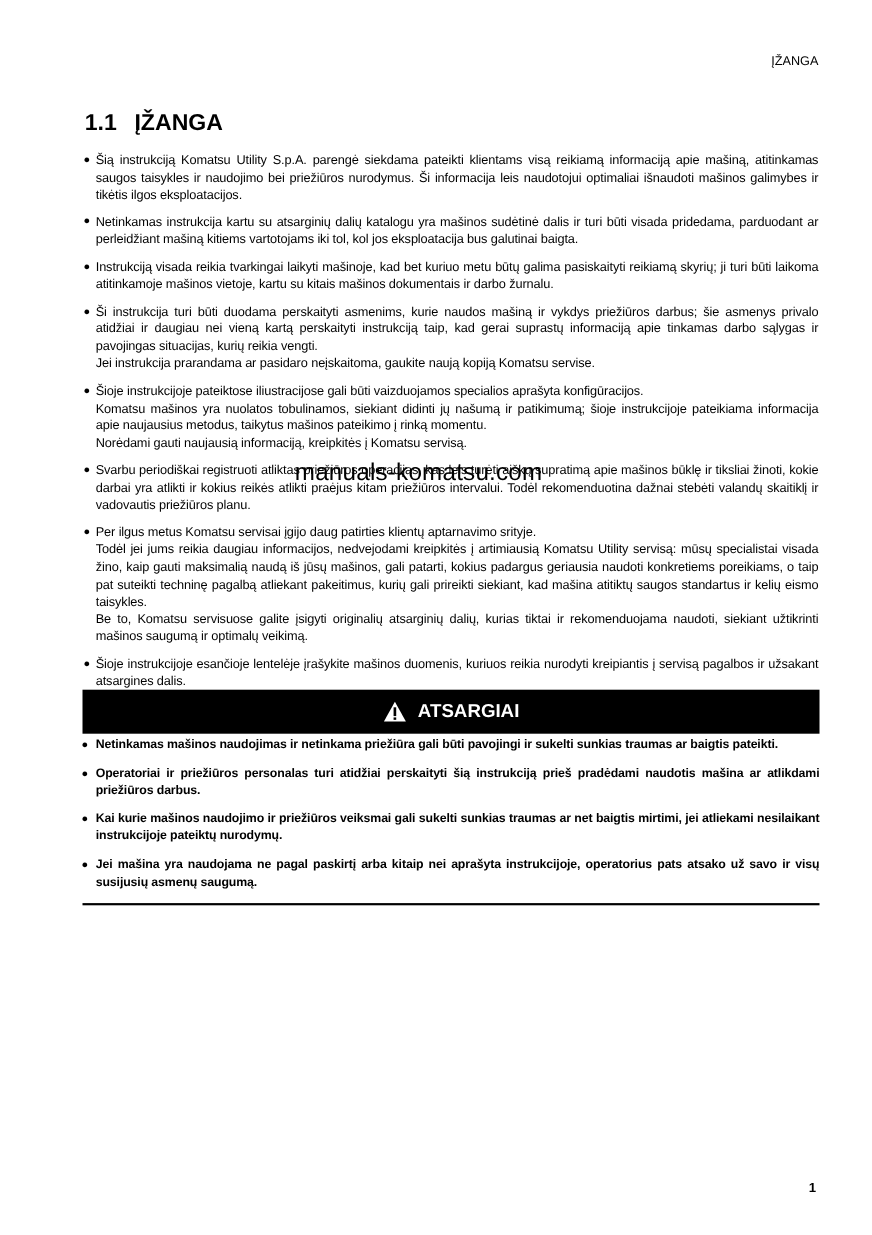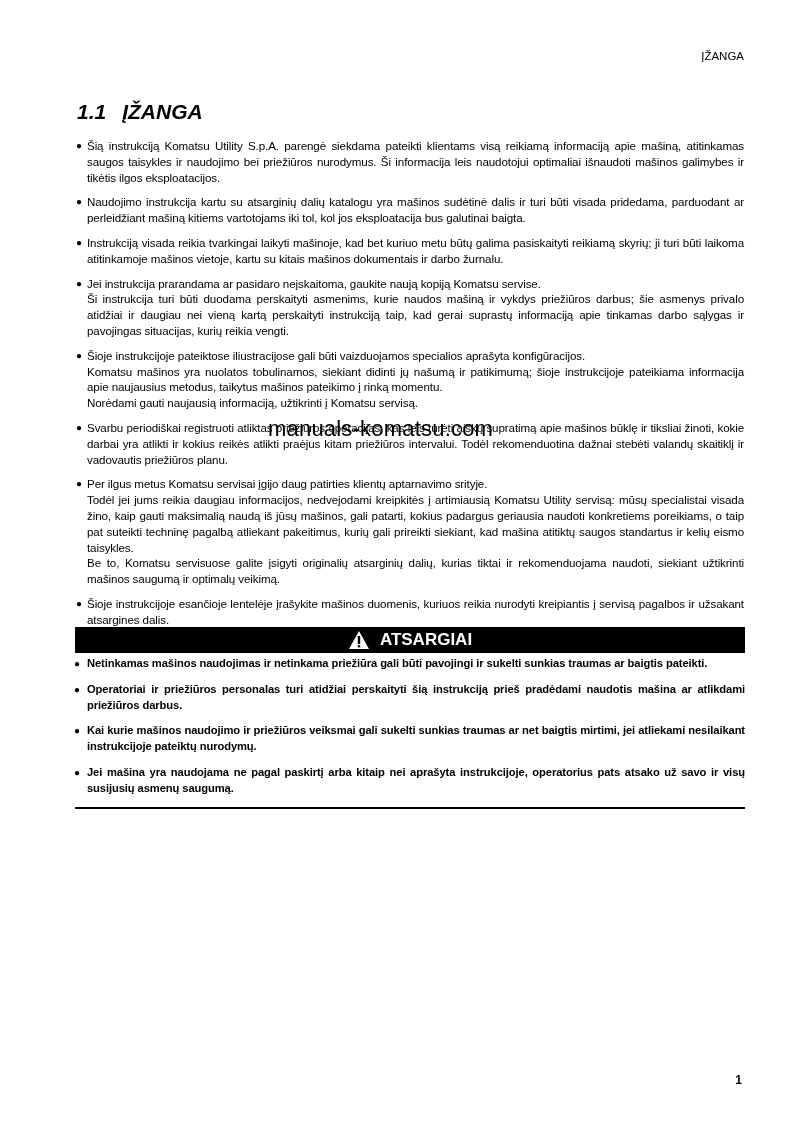--- a/index.html
+++ b/index.html
@@ -1,27 +1,27 @@
 <!DOCTYPE html>
 <html><head>
 <meta charset="utf-8">
 <style>
   html, body { margin: 0; padding: 0; background: #ffffff; }
   body { width: 793px; height: 1123px; position: relative; overflow: hidden;
          font-family: "Liberation Sans", sans-serif; color: #000; }
   .running-head { position: absolute; top: 50px; right: 49px; font-size: 11.5px; }
-  .section-title { position: absolute; top: 100px; left: 77px; font-size: 21px; font-weight: bold; margin: 0; font-style: italic; }
+  .section-title { position: absolute; top: 100px; left: 77px; font-size: 21px; font-weight: bold; margin: 0; }
   .section-title .num { margin-right: 16px; }
   .content { position: absolute; left: 77px; width: 667px; top: 138px; }
   .item { position: relative; padding-left: 10px; font-size: 11.6px; line-height: 15.8px;
           text-align: justify; margin-bottom: 9px; letter-spacing: -0.1px; }
   .item .bullet { position: absolute; left: -1px; top: 0; font-size: 10px; }
   .item p { margin: 0; }
   .warning { position: absolute; left: 75px; top: 627px; width: 670px; }
-  .warning-header { background: #000; color: #fff; height: 26px; display: flex;
+  .warning-header { background: #000; color: #fff; height: 40px; display: flex;
                     align-items: center; justify-content: center; font-weight: bold; font-size: 17px; }
   .warning-header svg { margin-right: 10px; }
   .warning-body { padding-top: 3px; }
   .warning-body .item { font-weight: bold; font-size: 11.2px; margin-bottom: 10px; padding-left: 12px; }
   .warning-rule { height: 2px; background: #000; margin-top: 0px; }
   .watermark { position: absolute; left: 268px; top: 416px; font-size: 22px; color: #000;
                letter-spacing: 0.2px; }
   .footer-code { position: absolute; left: 77px; top: 1138px; font-size: 11px; }
   .page-num { position: absolute; right: 51px; top: 1073px; font-size: 12px; font-weight: bold; }
 </style>
@@ -34,36 +34,36 @@
   <span class="num">1.1</span><span>ĮŽANGA</span>
 </h1>
 
 <div class="content" id="intro-list">
     <div class="item">
       <span class="bullet">●</span>
       <p>Šią instrukciją Komatsu Utility S.p.A. parengė siekdama pateikti klientams visą reikiamą informaciją apie mašiną, atitinkamas saugos taisykles ir naudojimo bei priežiūros nurodymus. Ši informacija leis naudotojui optimaliai išnaudoti mašinos galimybes ir tikėtis ilgos eksploatacijos.</p>
     </div>
     <div class="item">
       <span class="bullet">●</span>
-      <p>Naudojimo instrukcija kartu su atsarginių dalių katalogu yra mašinos sudėtinė dalis ir turi būti visada pridedama, parduodant ar perleidžiant mašiną kitiems vartotojams iki tol, kol jos eksploatacija bus galutinai baigta.</p>
+      <p>Netinkamas instrukcija kartu su atsarginių dalių katalogu yra mašinos sudėtinė dalis ir turi būti visada pridedama, parduodant ar perleidžiant mašiną kitiems vartotojams iki tol, kol jos eksploatacija bus galutinai baigta.</p>
     </div>
     <div class="item">
       <span class="bullet">●</span>
       <p>Instrukciją visada reikia tvarkingai laikyti mašinoje, kad bet kuriuo metu būtų galima pasiskaityti reikiamą skyrių; ji turi būti laikoma atitinkamoje mašinos vietoje, kartu su kitais mašinos dokumentais ir darbo žurnalu.</p>
     </div>
     <div class="item">
       <span class="bullet">●</span>
+      <p>Ši instrukcija turi būti duodama perskaityti asmenims, kurie naudos mašiną ir vykdys priežiūros darbus; šie asmenys privalo atidžiai ir daugiau nei vieną kartą perskaityti instrukciją taip, kad gerai suprastų informaciją apie tinkamas darbo sąlygas ir pavojingas situacijas, kurių reikia vengti.</p>
       <p>Jei instrukcija prarandama ar pasidaro neįskaitoma, gaukite naują kopiją Komatsu servise.</p>
-      <p>Ši instrukcija turi būti duodama perskaityti asmenims, kurie naudos mašiną ir vykdys priežiūros darbus; šie asmenys privalo atidžiai ir daugiau nei vieną kartą perskaityti instrukciją taip, kad gerai suprastų informaciją apie tinkamas darbo sąlygas ir pavojingas situacijas, kurių reikia vengti.</p>
     </div>
     <div class="item">
       <span class="bullet">●</span>
       <p>Šioje instrukcijoje pateiktose iliustracijose gali būti vaizduojamos specialios aprašyta konfigūracijos.</p>
       <p>Komatsu mašinos yra nuolatos tobulinamos, siekiant didinti jų našumą ir patikimumą; šioje instrukcijoje pateikiama informacija apie naujausius metodus, taikytus mašinos pateikimo į rinką momentu.</p>
-      <p>Norėdami gauti naujausią informaciją, užtikrinti į Komatsu servisą.</p>
+      <p>Norėdami gauti naujausią informaciją, kreipkitės į Komatsu servisą.</p>
     </div>
     <div class="item">
       <span class="bullet">●</span>
       <p>Svarbu periodiškai registruoti atliktas priežiūros operacijas, kas leis turėti aiškų supratimą apie mašinos būklę ir tiksliai žinoti, kokie darbai yra atlikti ir kokius reikės atlikti praėjus kitam priežiūros intervalui. Todėl rekomenduotina dažnai stebėti valandų skaitiklį ir vadovautis priežiūros planu.</p>
     </div>
     <div class="item">
       <span class="bullet">●</span>
       <p>Per ilgus metus Komatsu servisai įgijo daug patirties klientų aptarnavimo srityje.</p>
       <p>Todėl jei jums reikia daugiau informacijos, nedvejodami kreipkitės į artimiausią Komatsu Utility servisą: mūsų specialistai visada žino, kaip gauti maksimalią naudą iš jūsų mašinos, gali patarti, kokius padargus geriausia naudoti konkretiems poreikiams, o taip pat suteikti techninę pagalbą atliekant pakeitimus, kurių gali prireikti siekiant, kad mašina atitiktų saugos standartus ir kelių eismo taisykles.</p>
       <p>Be to, Komatsu servisuose galite įsigyti originalių atsarginių dalių, kurias tiktai ir rekomenduojama naudoti, siekiant užtikrinti mašinos saugumą ir optimalų veikimą.</p>

